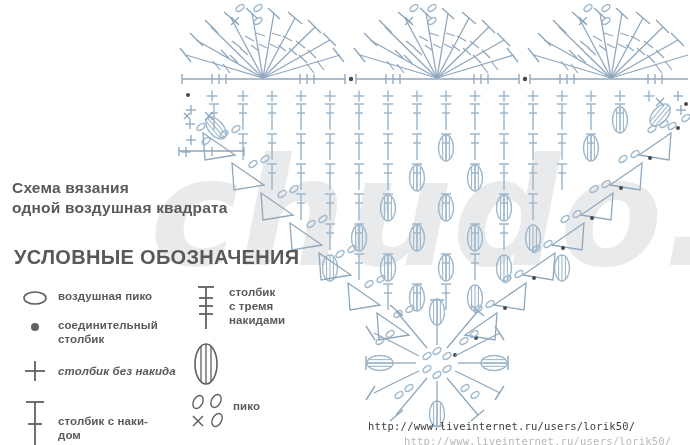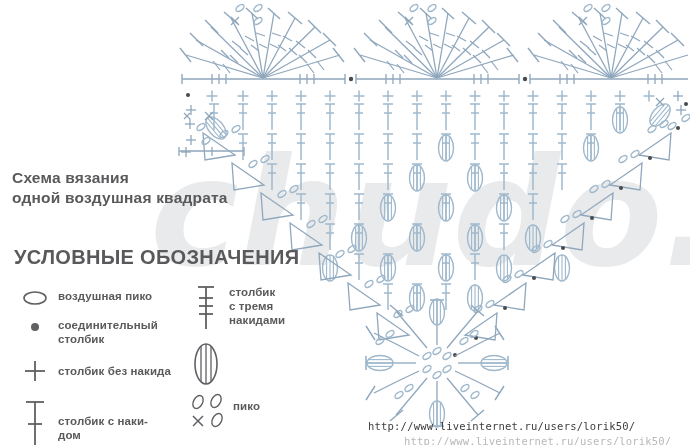--- a/index.html
+++ b/index.html
@@ -32,21 +32,21 @@
   .chart-svg{
     position:absolute;
     left:0; top:0;
     width:690px; height:445px;
     z-index:2;
   }
 
   
   .title-block{
     position:absolute;
-    left:12px; top:168px;
+    left:12px; top:178px;
     z-index:5;
     line-height:1.32;
   }
   .title-block .tline{
     font-size:15.5px;
     font-weight:600;
     color:#59595b;
     letter-spacing:.2px;
     white-space:nowrap;
   }
@@ -693,21 +693,21 @@
     <div class="leg-item" style="top:29px;left:0;">
       <div class="leg-sym">
         <svg width="34" height="20" viewBox="0 0 34 20">
           <circle cx="17" cy="10" r="4" fill="#5f6063"></circle>
         </svg>
       </div>
       <div class="leg-txt" style="white-space:pre-line;">соединительный
 столбик</div>
     </div>
 
-    <div class="leg-item" style="top:70px;left:0;">
+    <div class="leg-item" style="top:70px;left:0;font-style:italic;">
       <div class="leg-sym">
         <svg width="34" height="26" viewBox="0 0 34 26">
           <line x1="17" y1="3" x2="17" y2="23" stroke="#5f6063" stroke-width="1.8"></line>
           <line x1="7" y1="13" x2="27" y2="13" stroke="#5f6063" stroke-width="1.8"></line>
         </svg>
       </div>
       <div class="leg-txt" style="padding-top:6px;">столбик без накида</div>
     </div>
 
     <div class="leg-item" style="top:110px;left:0;">

